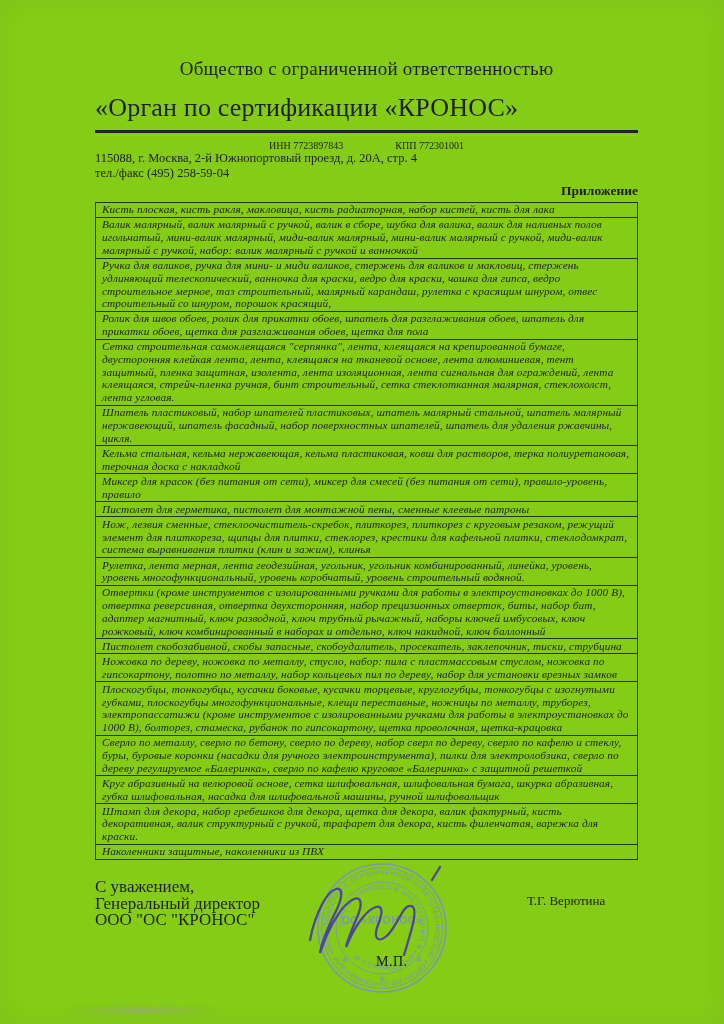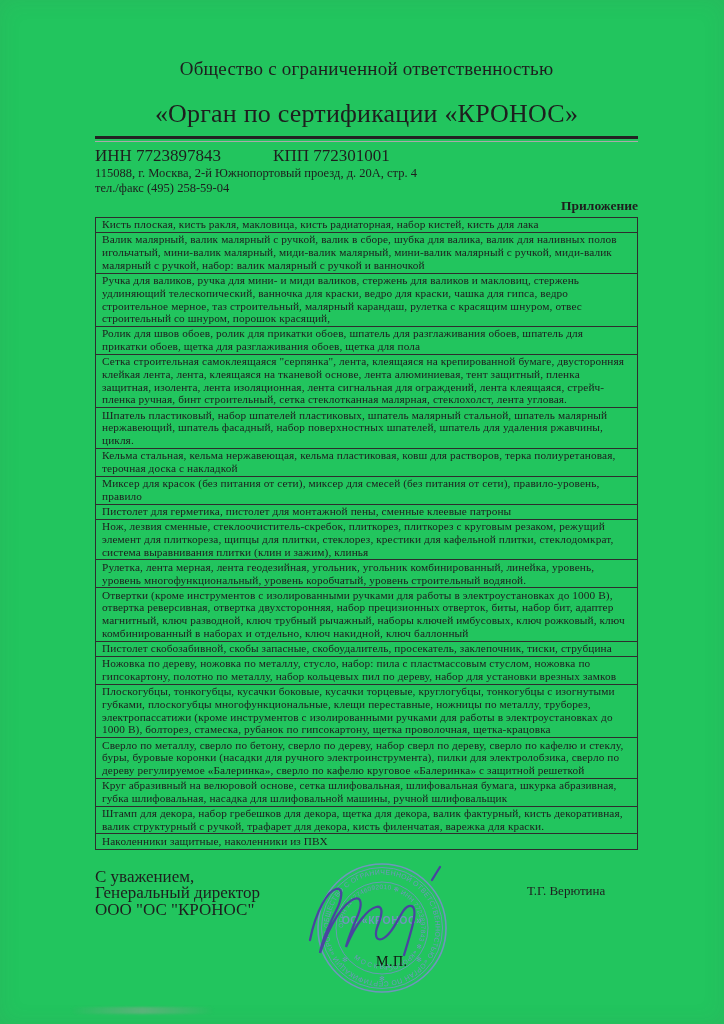--- a/index.html
+++ b/index.html
@@ -1,33 +1,33 @@
 <!DOCTYPE html>
 <html lang="ru"><head>
 <meta charset="utf-8">
 <style>
   html,body{margin:0;padding:0;background:#ffffff;}
   .page{
     position:relative;width:724px;height:1024px;overflow:hidden;
-    background:#22c55e;
+    background:#84cc16;
     box-shadow:inset 0 0 22px rgba(90,90,85,.10);
     font-family:"Liberation Serif", serif;
     color:#1e1e1e;
   }
   .content{position:absolute;left:95px;top:58px;width:543px;}
   .org-type{text-align:center;font-size:19px;line-height:1.2;letter-spacing:.2px;}
-  .org-name{text-align:center;font-size:26px;line-height:1.15;margin-top:18px;letter-spacing:.2px;}
+  .org-name{text-align:left;font-size:26px;line-height:1.15;margin-top:12px;letter-spacing:.2px;}
   .rule{margin-top:7px;height:2px;border-top:3px solid #232323;border-bottom:1px solid #a9a9a9;}
-  .ids-row{display:flex;justify-content:flex-start;gap:52px;font-size:17px;margin-top:4px;}
+  .ids-row{display:flex;justify-content:center;gap:52px;font-size:10px;margin-top:4px;}
   .addr,.phone{font-size:12.5px;line-height:1.25;}
   .attachment{text-align:right;font-weight:bold;font-size:13.5px;margin-top:2px;line-height:1.1;}
   .items-table{margin-top:3px;border-top:1px solid #2e2e2e;}
   .trow{
     border-left:1px solid #2e2e2e;border-right:1px solid #2e2e2e;border-bottom:1px solid #2e2e2e;
-    padding:0.5px 6px 1px 6px;font-size:11.3px;line-height:12.7px;letter-spacing:.1px;
+    padding:0.5px 6px 1px 6px;font-size:11.3px;line-height:12.7px;letter-spacing:.1px;font-style:italic;
   }
   .sign-block{position:relative;margin-top:19px;height:70px;}
   .sign-left{font-size:17px;line-height:16.5px;}
   .signer-name{position:absolute;left:432px;top:14px;font-size:13px;}
   .mp-mark{position:absolute;left:376px;top:954px;font-size:14px;color:#141414;letter-spacing:.5px;}
   .stamp-svg{position:absolute;left:308px;top:860px;opacity:.88;}
   .signature-svg{position:absolute;left:296px;top:860px;}
   .smudge{
     position:absolute;left:70px;top:1007px;width:145px;height:7px;
     background:linear-gradient(90deg,rgba(160,160,158,0),rgba(160,160,158,.45),rgba(160,160,158,0));

